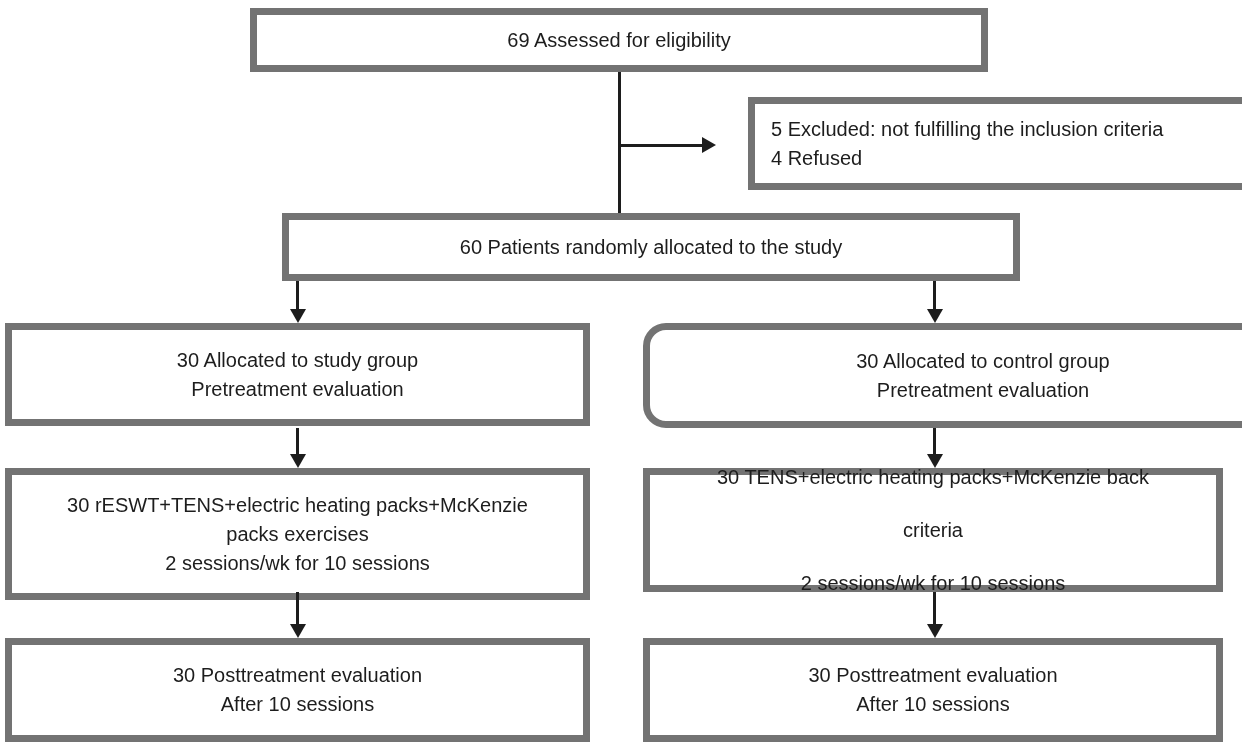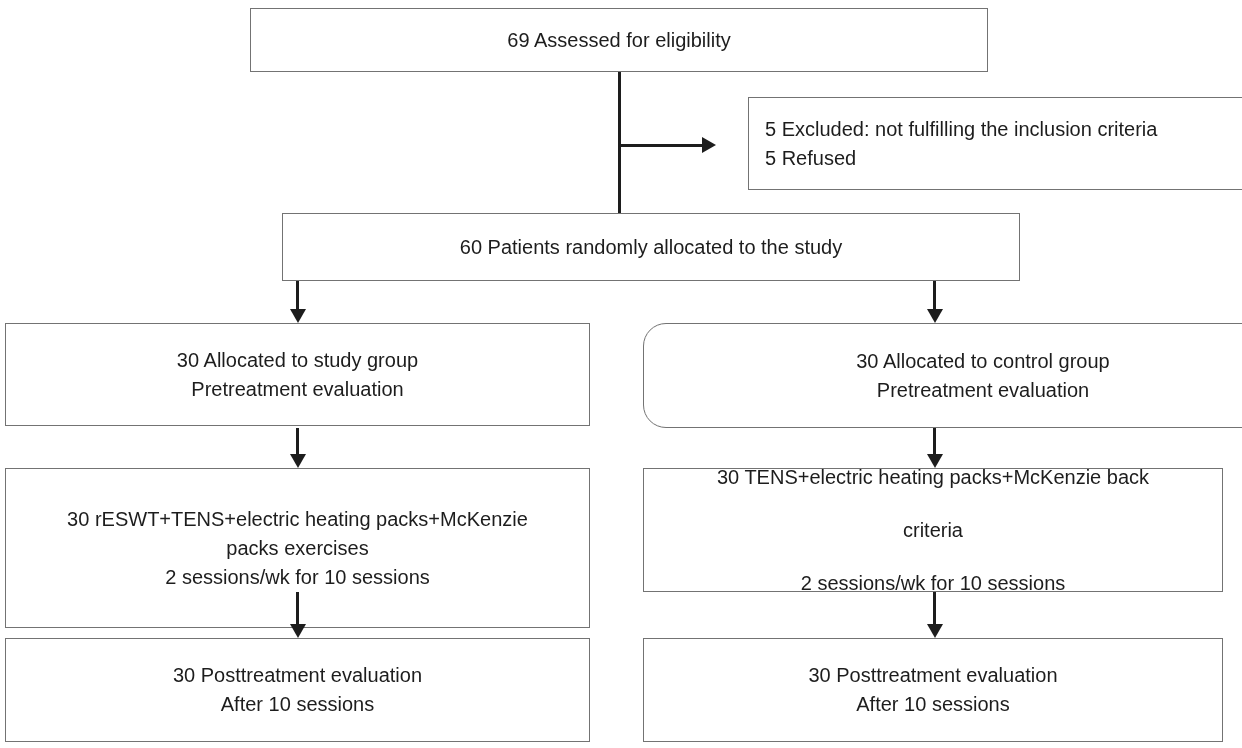--- a/index.html
+++ b/index.html
@@ -11,21 +11,21 @@
     position: relative;
     width: 1242px;
     height: 748px;
     background: #ffffff;
     font-family: "Liberation Sans", sans-serif;
     color: #1d1d1d;
   }
   .box {
     position: absolute;
     box-sizing: border-box;
-    border: 1px solid #737373;
+    border: 7px solid #737373;
     background: #ffffff;
     display: flex;
     flex-direction: column;
     justify-content: center;
     align-items: center;
     text-align: center;
     font-size: 20px;
     line-height: 29px;
   }
   .box.left-align {
@@ -73,21 +73,21 @@
     <div class="line">69 Assessed for eligibility</div>
   </div>
 
   <div class="stem-v" style="left:618px; top:72px; height:141px;"></div>
 
   <div class="stem-h" style="left:620px; top:144px; width:84px;"></div>
   <div class="head-right" style="left:702px; top:137px;"></div>
 
   <div class="box left-align" style="left:748px; top:97px; width:520px; height:93px;">
     <div class="line">5 Excluded: not fulfilling the inclusion criteria</div>
-    <div class="line">5 Refused</div>
+    <div class="line">4 Refused</div>
   </div>
 
   <div class="box" style="left:250px; top:213px; width:738px; height:68px;margin-left:32px;">
     <div class="line">60 Patients randomly allocated to the study</div>
   </div>
 
   <div class="stem-v" style="left:296px; top:281px; height:29px;"></div>
   <div class="head-down" style="left:290px; top:309px;"></div>
 
   <div class="stem-v" style="left:933px; top:281px; height:29px;"></div>
@@ -102,21 +102,21 @@
     <div class="line">30 Allocated to control group</div>
     <div class="line">Pretreatment evaluation</div>
   </div>
 
   <div class="stem-v" style="left:296px; top:428px; height:27px;"></div>
   <div class="head-down" style="left:290px; top:454px;"></div>
 
   <div class="stem-v" style="left:933px; top:428px; height:27px;"></div>
   <div class="head-down" style="left:927px; top:454px;"></div>
 
-  <div class="box" style="left:5px; top:468px; width:585px; height:160px;">
+  <div class="box" style="left:5px; top:468px; width:585px; height:132px;">
     <div class="line">30 rESWT+TENS+electric heating packs+McKenzie</div>
     <div class="line">packs exercises</div>
     <div class="line">2 sessions/wk for 10 sessions</div>
   </div>
 
   <div class="box" style="left:643px; top:468px; width:580px; height:124px;gap:24px;">
     <div class="line">30 TENS+electric heating packs+McKenzie back</div>
     <div class="line">criteria</div>
     <div class="line">2 sessions/wk for 10 sessions</div>
   </div>

